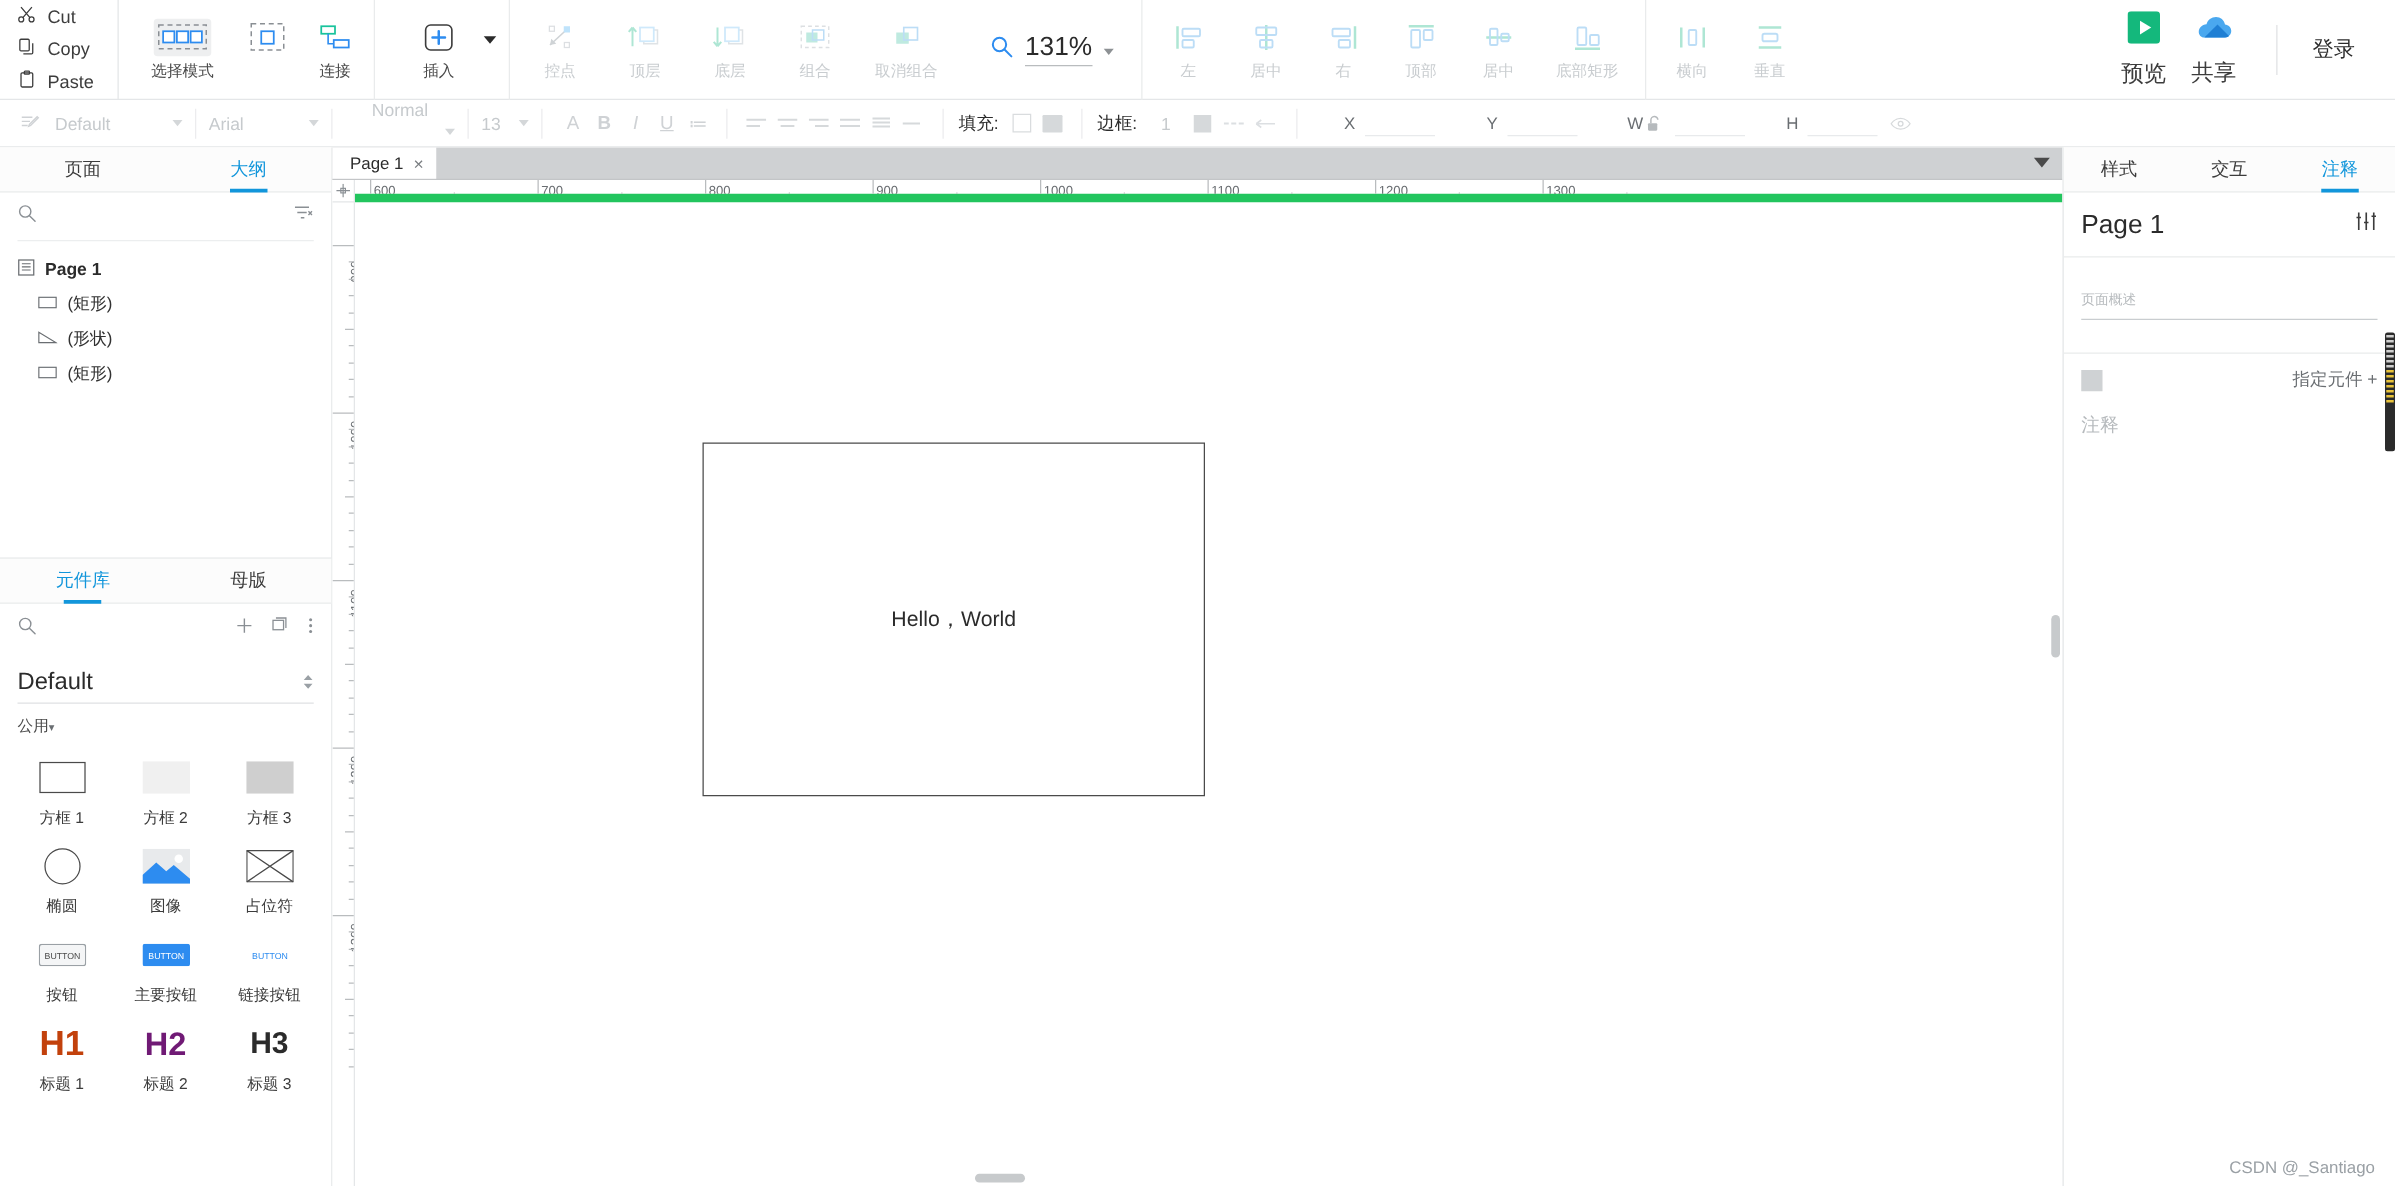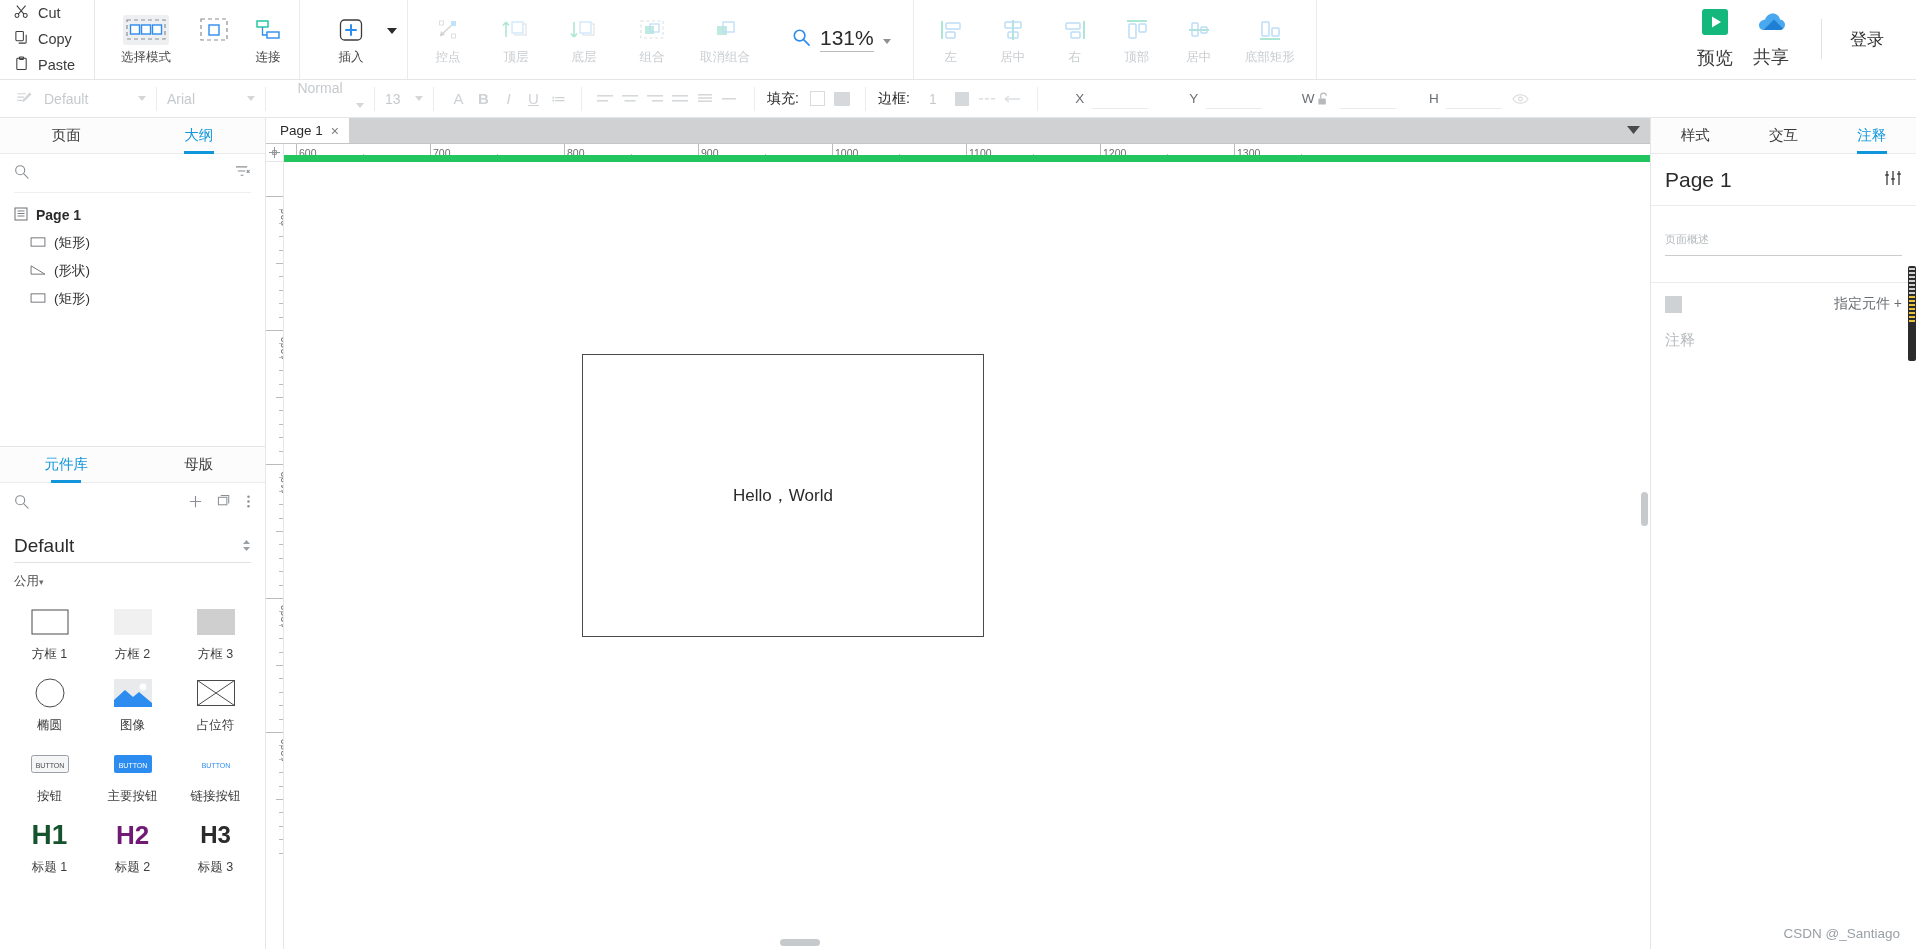--- a/index.html
+++ b/index.html
@@ -6,21 +6,21 @@
   html, body {
     width: 1916px; height: 949px;
     font-family: "Liberation Sans", "DejaVu Sans", sans-serif;
     background: #fff; overflow: hidden;
     -webkit-font-smoothing: antialiased;
   }
   .app { position: relative; width: 1916px; height: 949px; display: flex; flex-direction: column; }
 
   
   .toolbar {
-    height: 80px; flex: 0 0 80px; display: flex; align-items: flex-end;
+    height: 80px; flex: 0 0 80px; display: flex; align-items: center;
     background: #fff; border-bottom: 1px solid #e4e6e8; position: relative;
   }
   .clip-col {
     width: 95px; flex: 0 0 95px; display: flex; flex-direction: column;
     justify-content: center; padding-left: 14px; border-right: 1px solid #e4e6e8;
     height: 80px;
   }
   .clip-item {
     display: flex; align-items: center; gap: 9px; height: 26px;
     font-size: 14.5px; color: #3c3c3c; cursor: pointer;
@@ -423,20 +423,42 @@
             <rect x="5" y="5" width="7" height="14" rx="1" fill="none" stroke="#bcddf6" stroke-width="1.5"></rect>
             <rect x="15" y="11" width="7" height="8" rx="1" fill="none" stroke="#bcddf6" stroke-width="1.5"></rect>
           </svg>
         </span>
         <span class="lbl">底部矩形</span>
       </div>
     </div>
 
     <div class="tb-sep"></div>
 
+    <div class="tb-group" style="padding:0 6px;">
+      <div class="tb-btn disabled">
+        <span class="ico">
+          <svg width="26" height="26" viewBox="0 0 26 26">
+            <rect x="3" y="5" width="2" height="16" fill="#aee6d4"></rect>
+            <rect x="21" y="5" width="2" height="16" fill="#aee6d4"></rect>
+            <rect x="10" y="7" width="6" height="12" rx="1" fill="none" stroke="#bcddf6" stroke-width="1.5"></rect>
+          </svg>
+        </span>
+        <span class="lbl">横向</span>
+      </div>
+      <div class="tb-btn disabled">
+        <span class="ico">
+          <svg width="26" height="26" viewBox="0 0 26 26">
+            <rect x="4" y="4" width="18" height="2" fill="#aee6d4"></rect>
+            <rect x="4" y="20" width="18" height="2" fill="#aee6d4"></rect>
+            <rect x="7" y="10" width="12" height="6" rx="1.5" fill="none" stroke="#bcddf6" stroke-width="1.5"></rect>
+          </svg>
+        </span>
+        <span class="lbl">垂直</span>
+      </div>
+    </div>
 
     <div class="tb-right">
       <div class="rb">
         <span>
           <svg width="26" height="26" viewBox="0 0 26 26">
               <rect width="26" height="26" rx="3" fill="#14b87c"></rect>
               <path d="M10 7.5l9 5.5-9 5.5z" fill="#fff"></path>
             </svg>
         </span>
         <span class="lbl">预览</span>
@@ -771,21 +793,21 @@
           <div class="wcell">
             <span class="wbox">
               <svg width="38" height="18">
                   <text x="19" y="12.5" font-size="7" font-family="Liberation Sans" text-anchor="middle" fill="#2d8cf0">BUTTON</text>
                 </svg>
             </span>
             <span class="wl">链接按钮</span>
           </div>
 
           <div class="wcell">
-            <span class="wbox" style="font-size:28px;font-weight:bold;color:#14532d;">H1</span>
+            <span class="wbox" style="font-size:28px;font-weight:bold;color:#c2410c;">H1</span>
             <span class="wl">标题 1</span>
           </div>
           <div class="wcell">
             <span class="wbox" style="font-size:26px;font-weight:bold;color:#701a75;">H2</span>
             <span class="wl">标题 2</span>
           </div>
           <div class="wcell">
             <span class="wbox" style="font-size:24px;font-weight:bold;color:#2b2b2b;">H3</span>
             <span class="wl">标题 3</span>
           </div>
@@ -957,21 +979,21 @@
             <div class="rtick" style="top: 596.8px; left: 13px; height: 1px; width: 5px;"></div>
             <div class="rtick" style="top: 610.2px; left: 13px; height: 1px; width: 5px;"></div>
             <div class="rtick" style="top: 623.6px; left: 13px; height: 1px; width: 5px;"></div>
             <div class="rtick" style="top: 637px; left: 10px; height: 1px; width: 8px;"></div>
             <div class="rtick" style="top: 650.4px; left: 13px; height: 1px; width: 5px;"></div>
             <div class="rtick" style="top: 663.8px; left: 13px; height: 1px; width: 5px;"></div>
             <div class="rtick" style="top: 677.2px; left: 13px; height: 1px; width: 5px;"></div>
             <div class="rtick" style="top: 690.6px; left: 13px; height: 1px; width: 5px;"></div>
           </div>
         <div class="canvasarea">
-          <div class="shape-rect" style="left:298px; top:192px; width:402px; height:283px;">
+          <div class="shape-rect" style="left:278px; top:192px; width:402px; height:283px;">
             <span>Hello，World</span>
           </div>
           <div class="vscroll-canvas" style="top:330px; height:34px;"></div>
           <div class="hscroll-canvas" style="left:496px; width:40px;"></div>
         </div>
       </div>
     </div>
 
     <div class="right">
       <div class="r-head">

